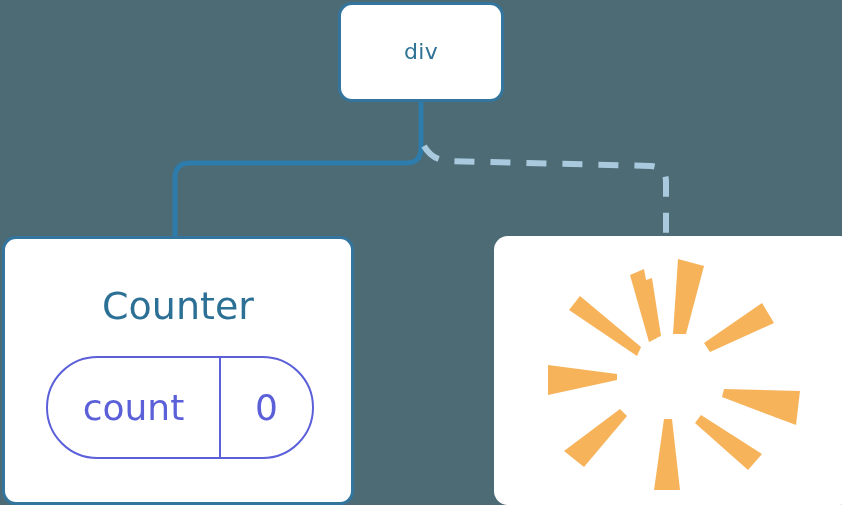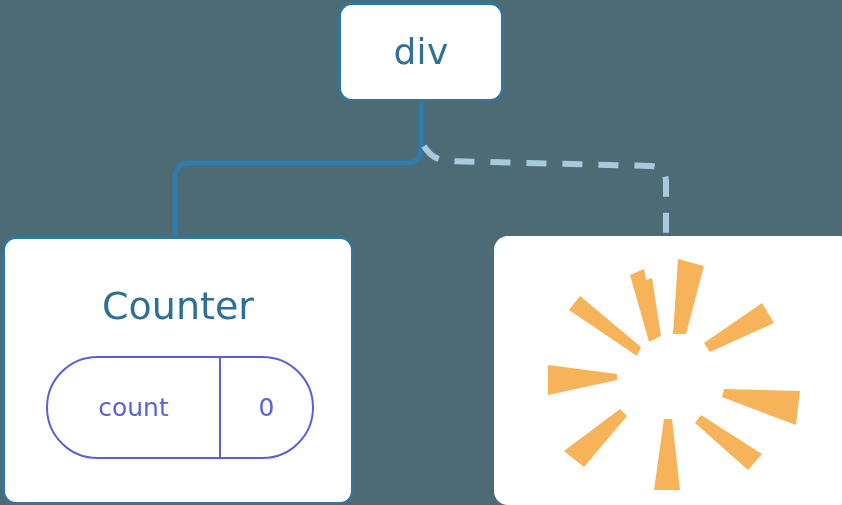--- a/index.html
+++ b/index.html
@@ -46,21 +46,21 @@
     left: 338px;
     top: 2px;
     width: 166px;
     height: 100px;
     display: flex;
     align-items: center;
     justify-content: center;
   }
   .node-title {
     color: #2f7296;
-    font-size: 36px;
+    font-size: 22px;
     font-weight: 400;
     letter-spacing: 0.3px;
     line-height: 1;
   }
 
   #counter-node {
     left: 2px;
     top: 236px;
     width: 352px;
     height: 269px;
@@ -99,21 +99,21 @@
     box-sizing: border-box;
   }
   .pill-val {
     flex: 1 1 auto;
     display: flex;
     align-items: center;
     justify-content: center;
   }
   .pill-text {
     color: #5b60d8;
-    font-size: 25px;
+    font-size: 36px;
     font-weight: 400;
     line-height: 1;
   }
 
   #sparkle-node {
     left: 494px;
     top: 236px;
     width: 360px;
     height: 269px;
   }

